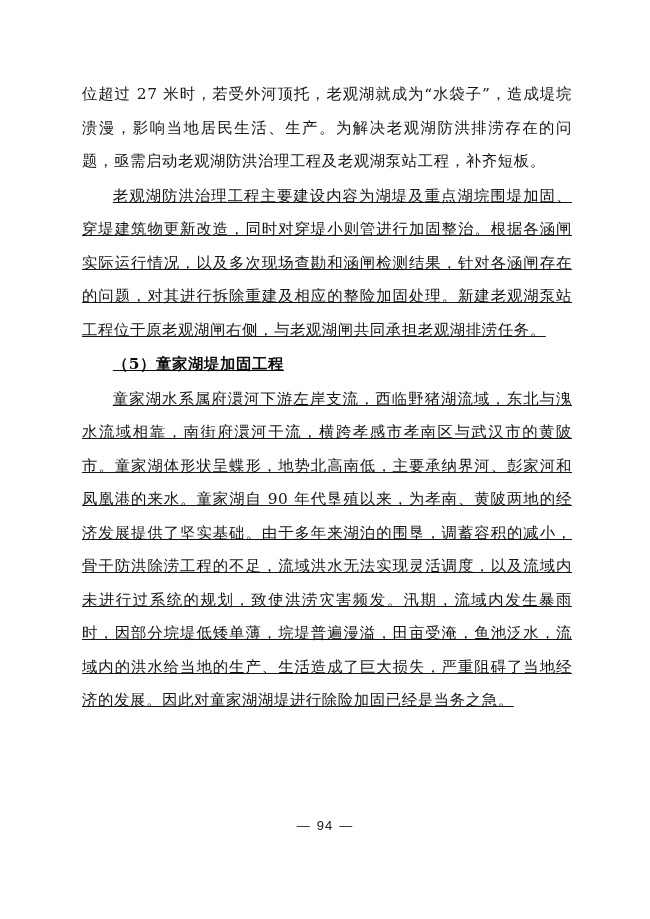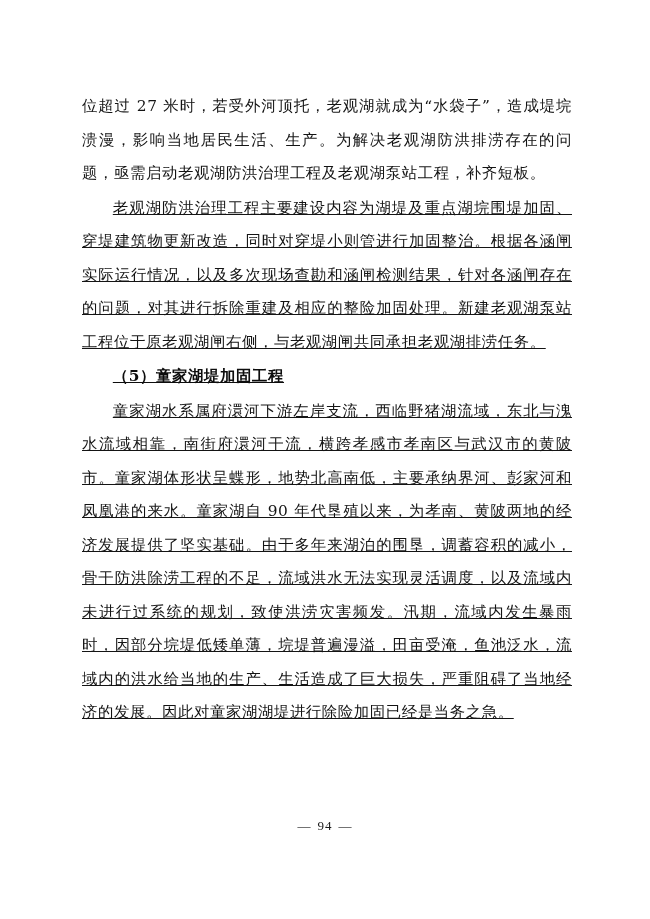--- a/index.html
+++ b/index.html
@@ -19,21 +19,21 @@
     position: absolute;
     top: 0;
     left: 0;
     width: 650px;
     height: 919px;
     background: #ffffff;
   }
   .content {
     position: absolute;
     left: 82px;
-    top: 90px;
+    top: 78px;
     width: 490px;
   }
   .para {
     font-size: 15.4px;
     line-height: 33.5px;
     text-align: justify;
     text-justify: inter-ideograph;
     letter-spacing: 0.6px;
     margin: 0;
     color: #141414;
@@ -56,21 +56,21 @@
   }
   .footer {
     position: absolute;
     left: 0;
     top: 818px;
     width: 650px;
     text-align: center;
     font-size: 13px;
     color: #1a1a1a;
     letter-spacing: 1px;
-    font-family: Liberation Serif, serif;
+    font-family: Liberation Sans, sans-serif;
   }
   .footer .dash {
     display: inline-block;
     padding: 0 6px;
   }
 </style>
 </head>
 <body>
 
 <div class="page">

